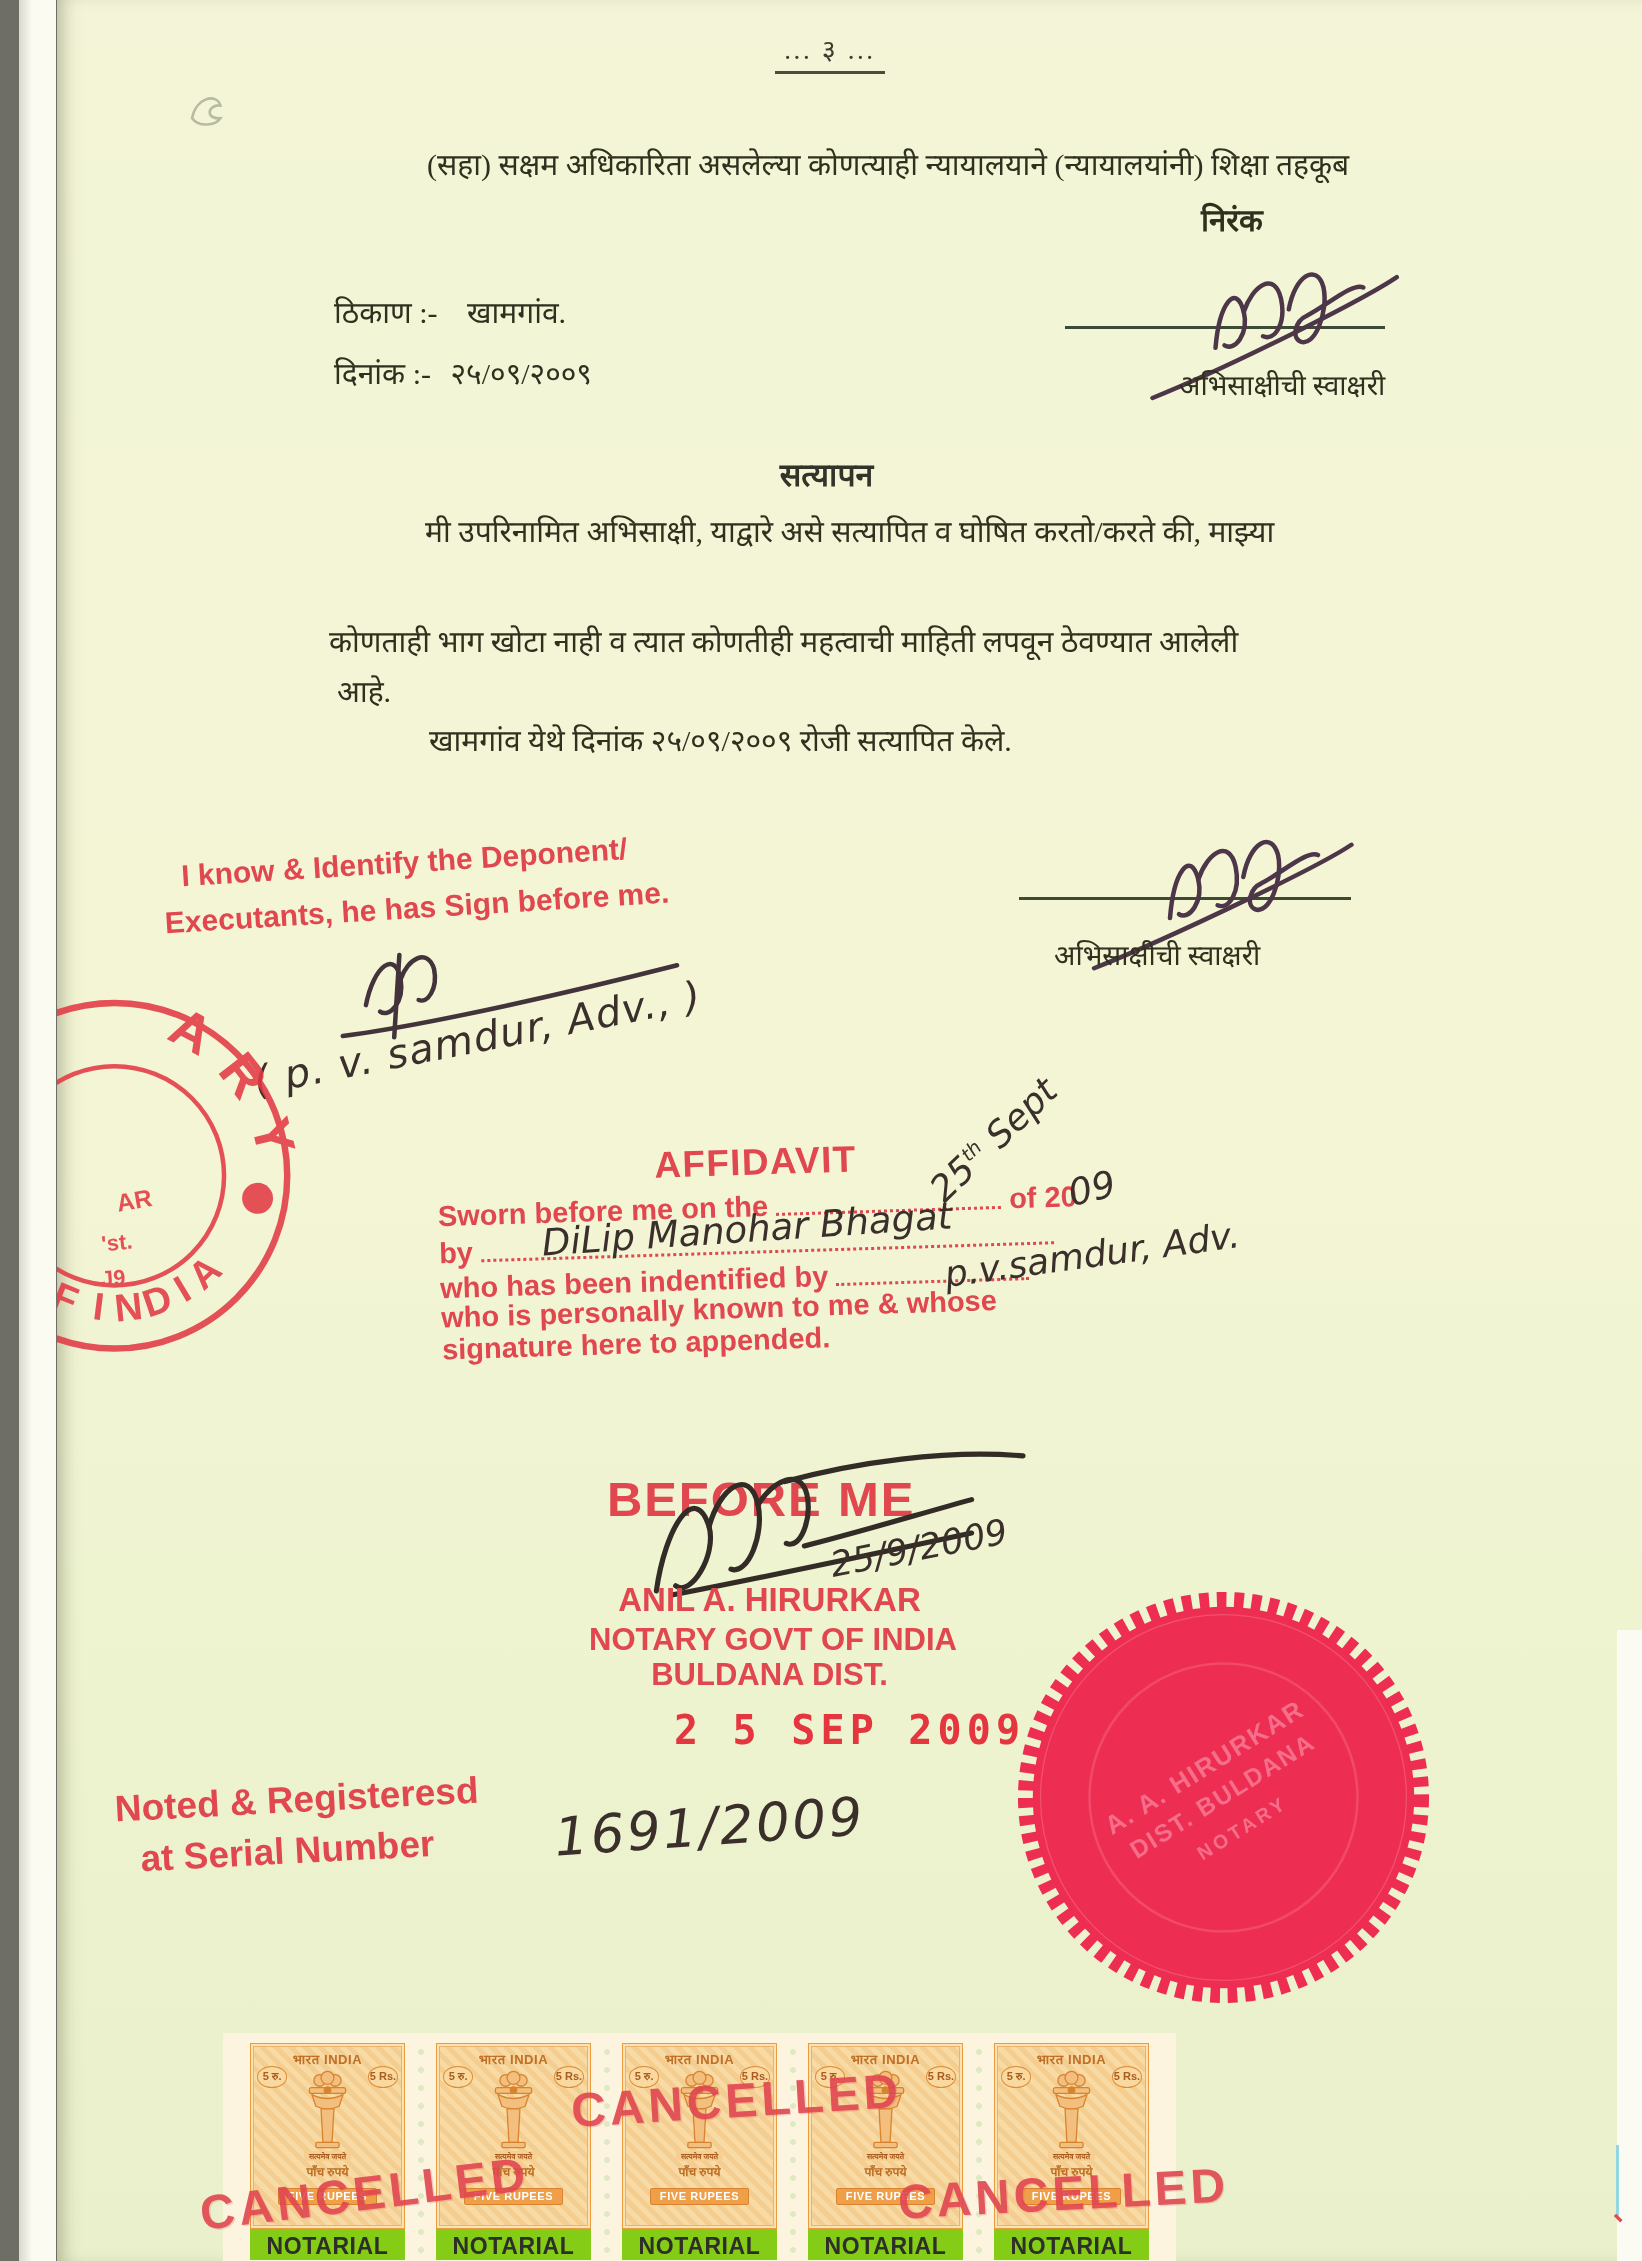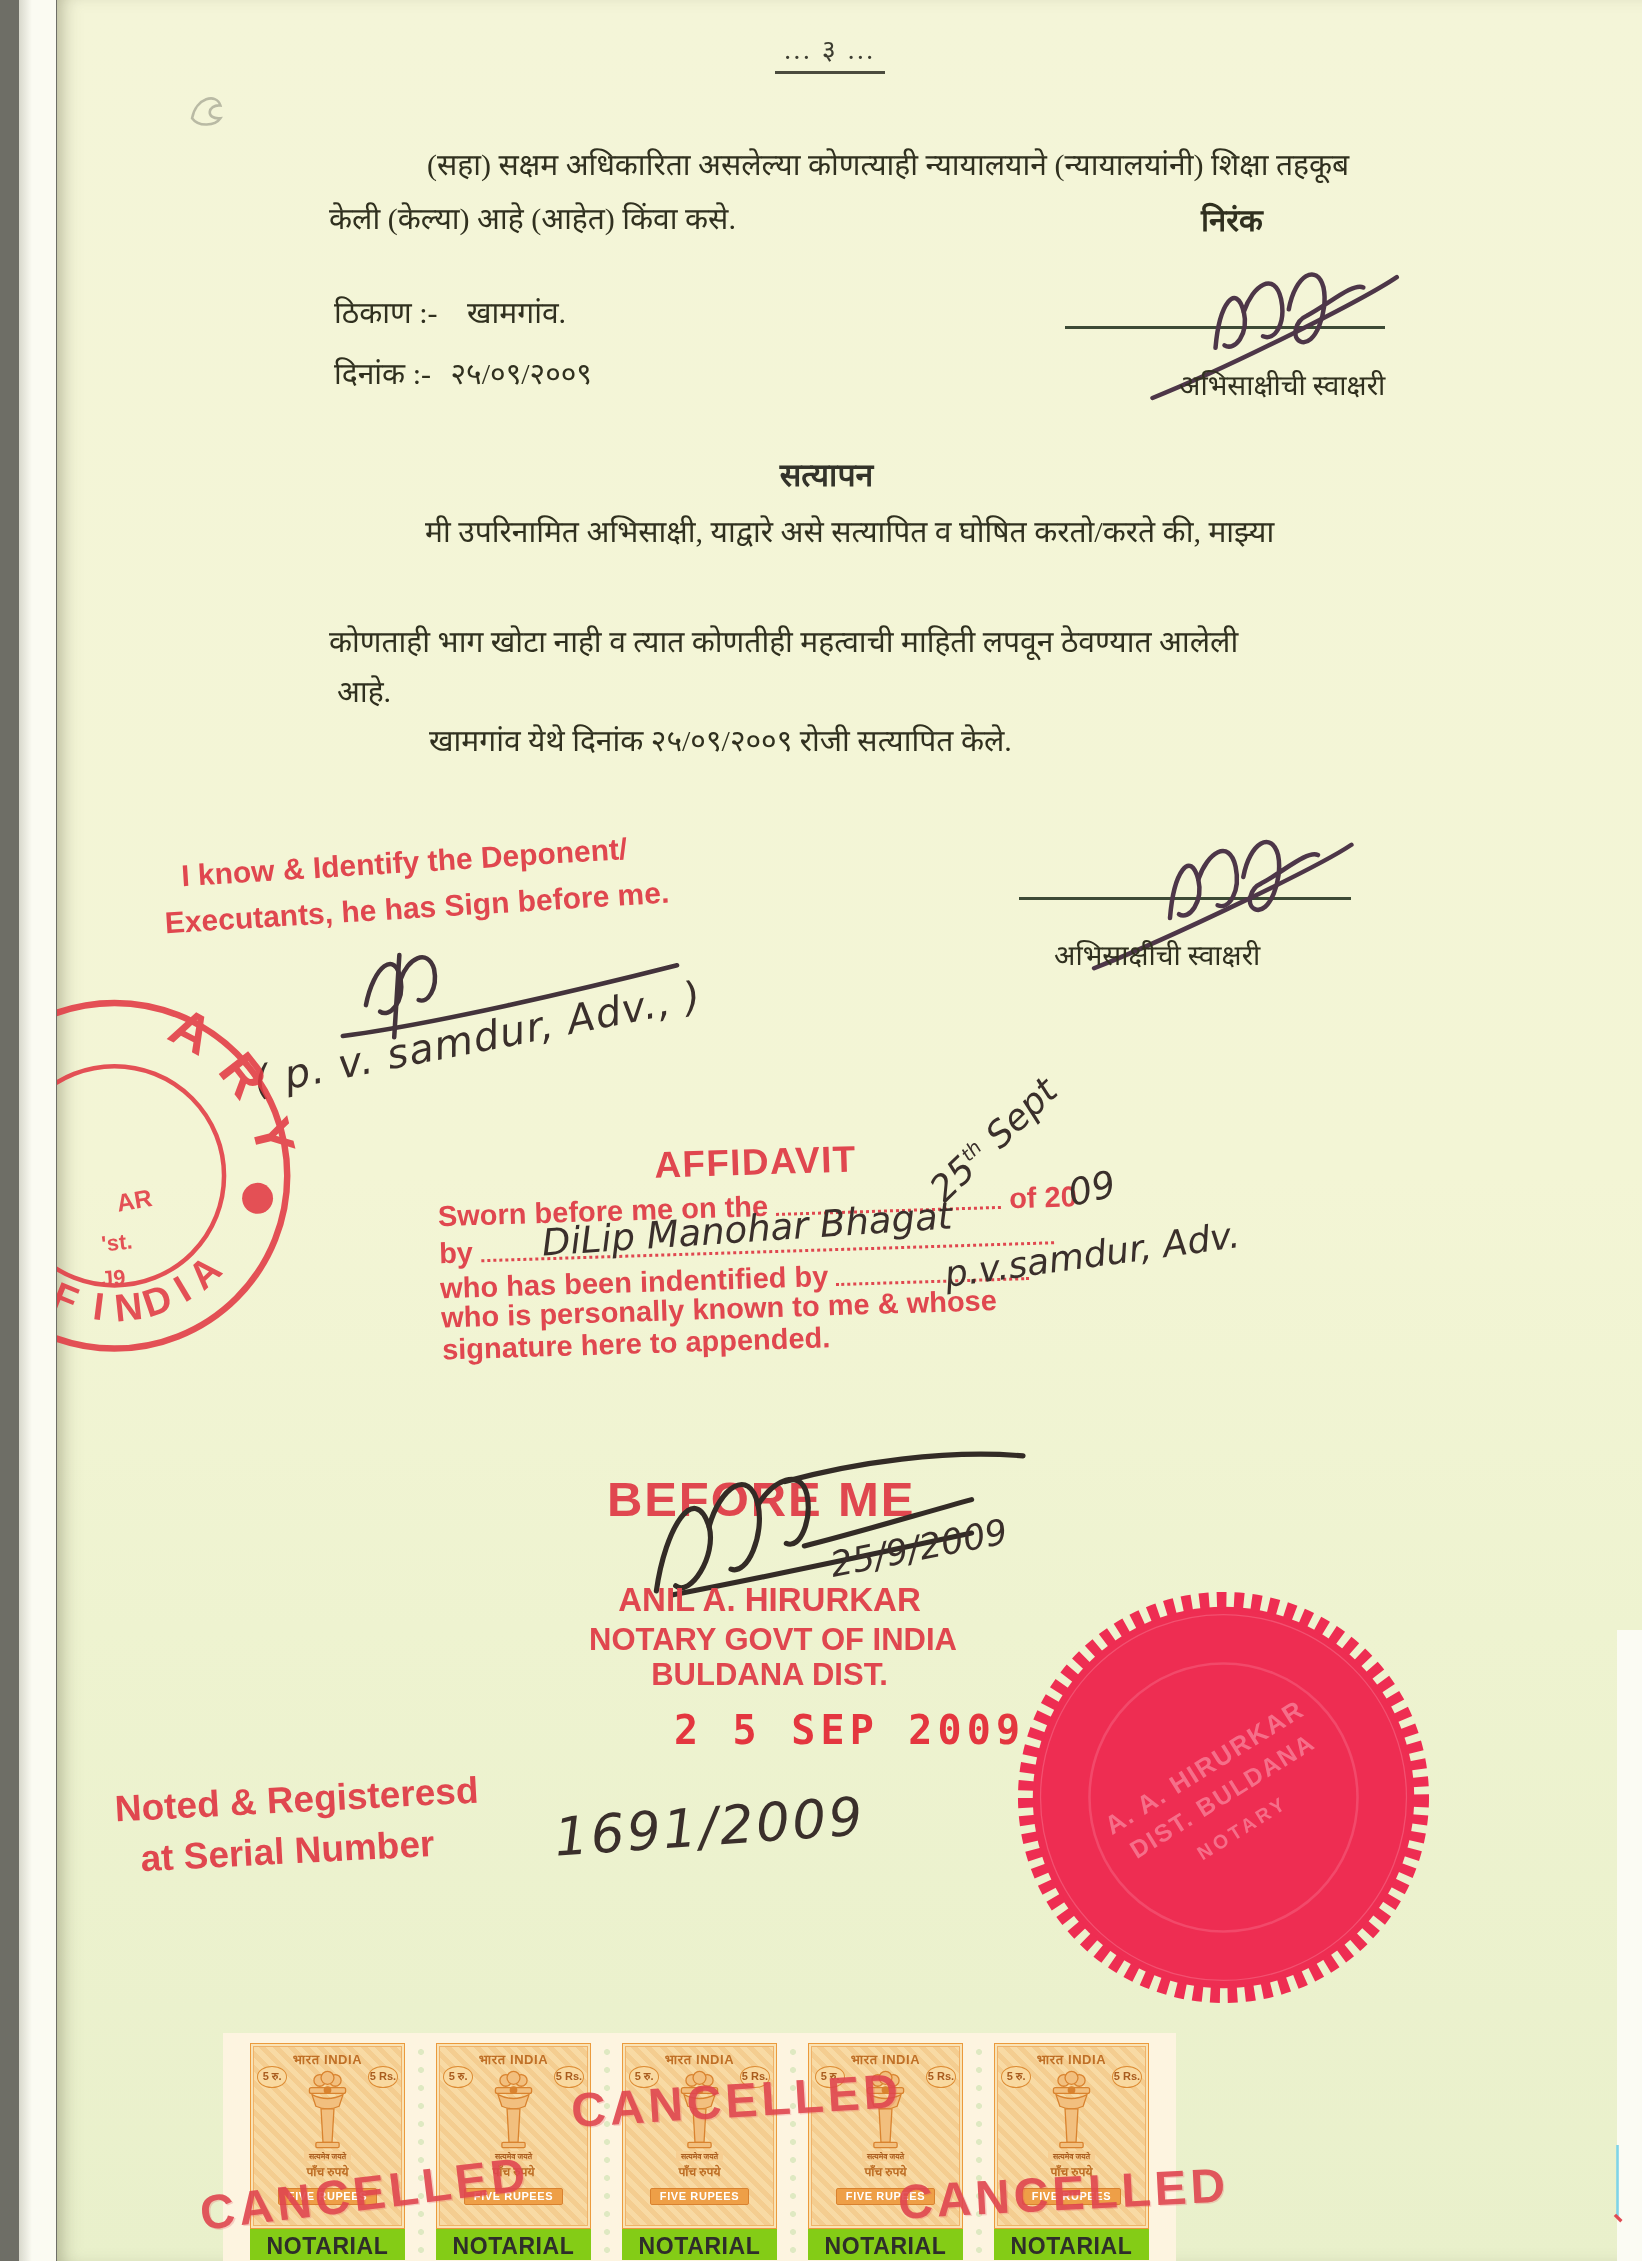--- a/index.html
+++ b/index.html
@@ -61,21 +61,20 @@
 
     <div class="abs pagenum" style="left:670px;top:30px;width:206px;text-align:center;">
       <span>... ३ ...</span>
     </div>
 
     <svg class="abs" style="left:126px;top:90px;" width="58" height="45" viewBox="0 0 90 70">
       <path d="M14,44 C20,12 52,4 58,24 C38,22 34,46 58,44 C50,56 24,58 14,44 Z" fill="none" stroke="#9a9a88" stroke-width="4" opacity=".65"></path>
     </svg>
 
     <div class="abs body-line nowrap dev" style="left:370px;top:143px;">(सहा) सक्षम अधिकारिता असलेल्या कोणत्याही न्यायालयाने (न्यायालयांनी) शिक्षा तहकूब</div>
-    <div class="abs body-line nowrap dev" style="left:272px;top:197px;">केली (केल्या) आहे (आहेत) किंवा कसे.</div>
     <div class="abs body-line heading nowrap dev" style="left:1144px;top:198px;font-size:31px;">निरंक</div>
 
     <div class="abs body-line nowrap dev" style="left:277px;top:291px;">
       <span>ठिकाण :-</span>
       <span style="margin-left:22px;">खामगांव.</span>
     </div>
     <div class="abs body-line nowrap dev" style="left:277px;top:352px;">
       <span>दिनांक :-</span>
       <span style="margin-left:12px;font-family:Liberation Serif, serif;">२५/०९/२००९</span>
     </div>

